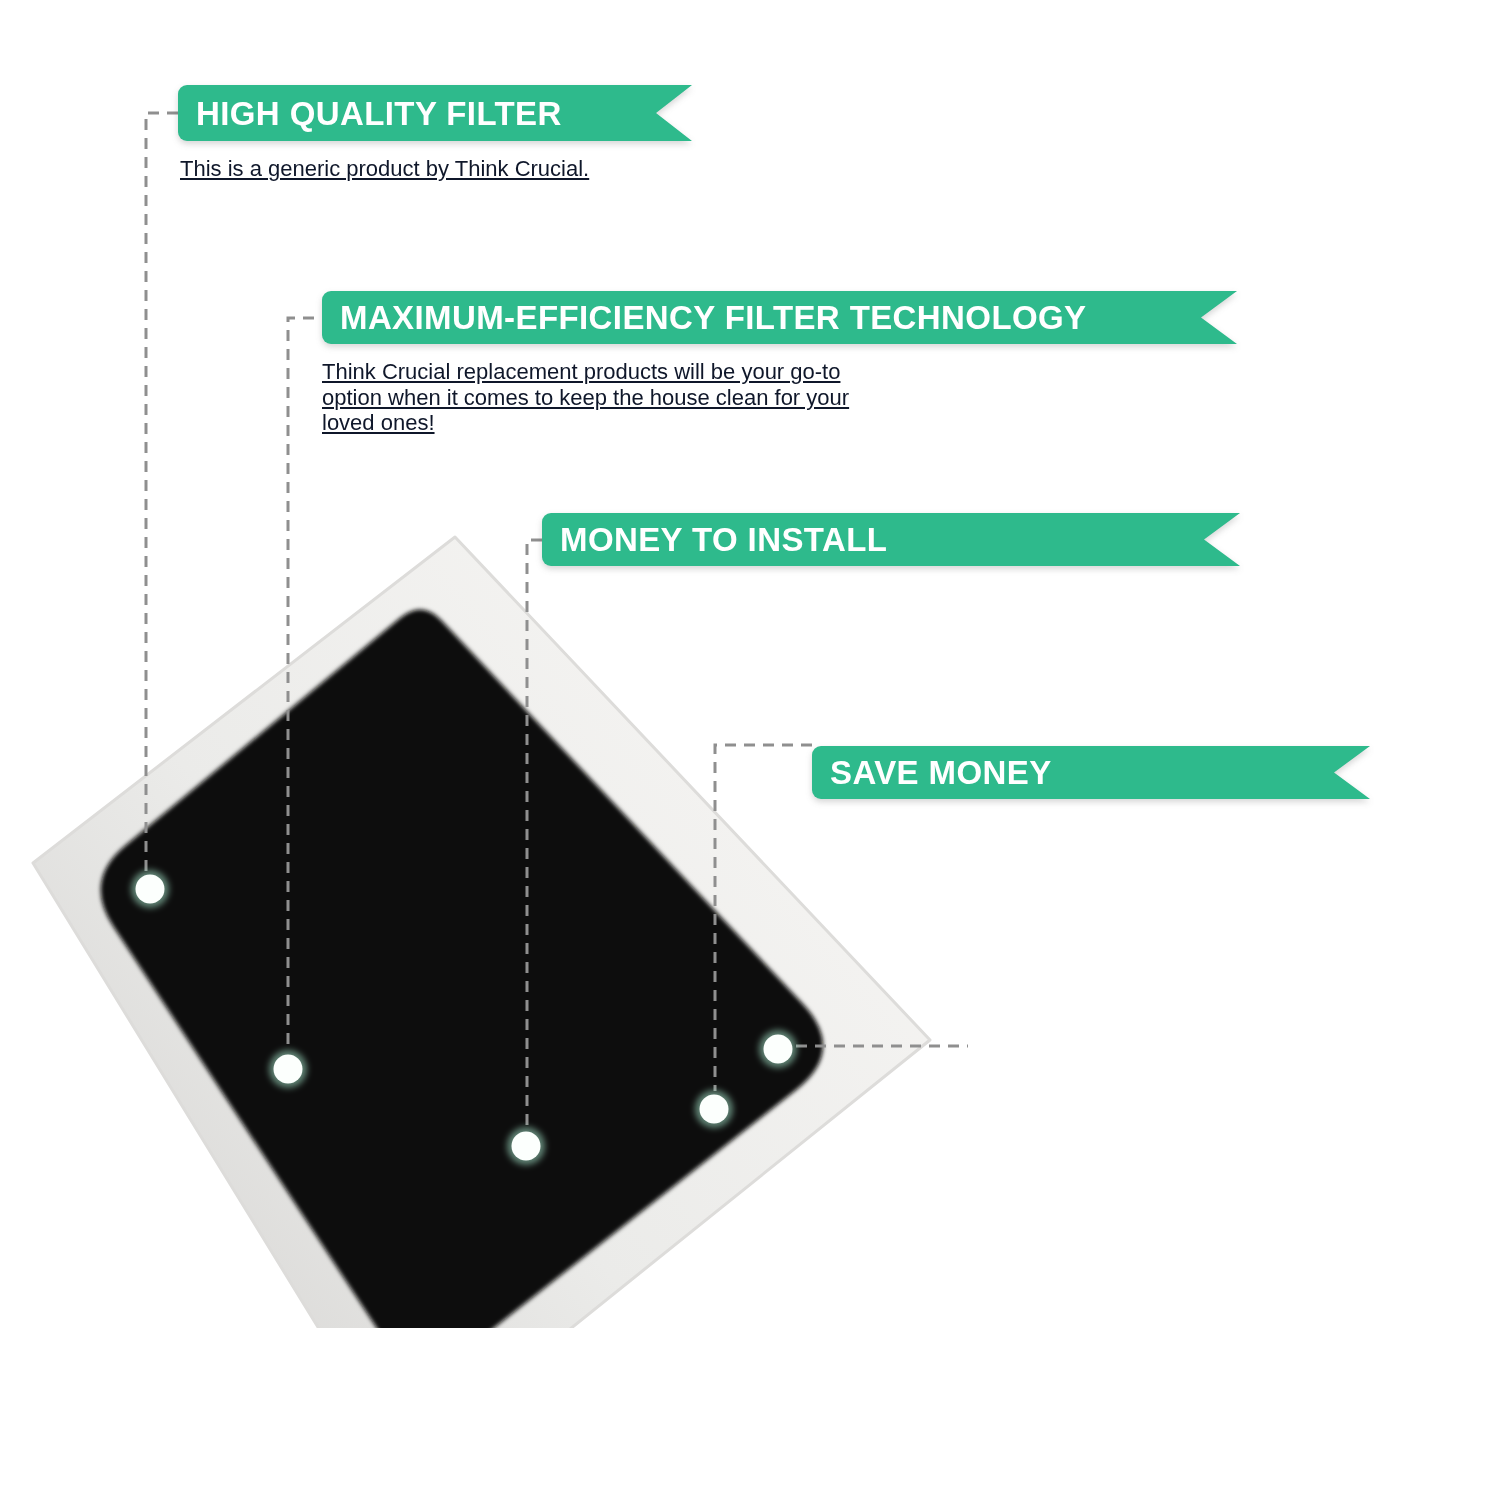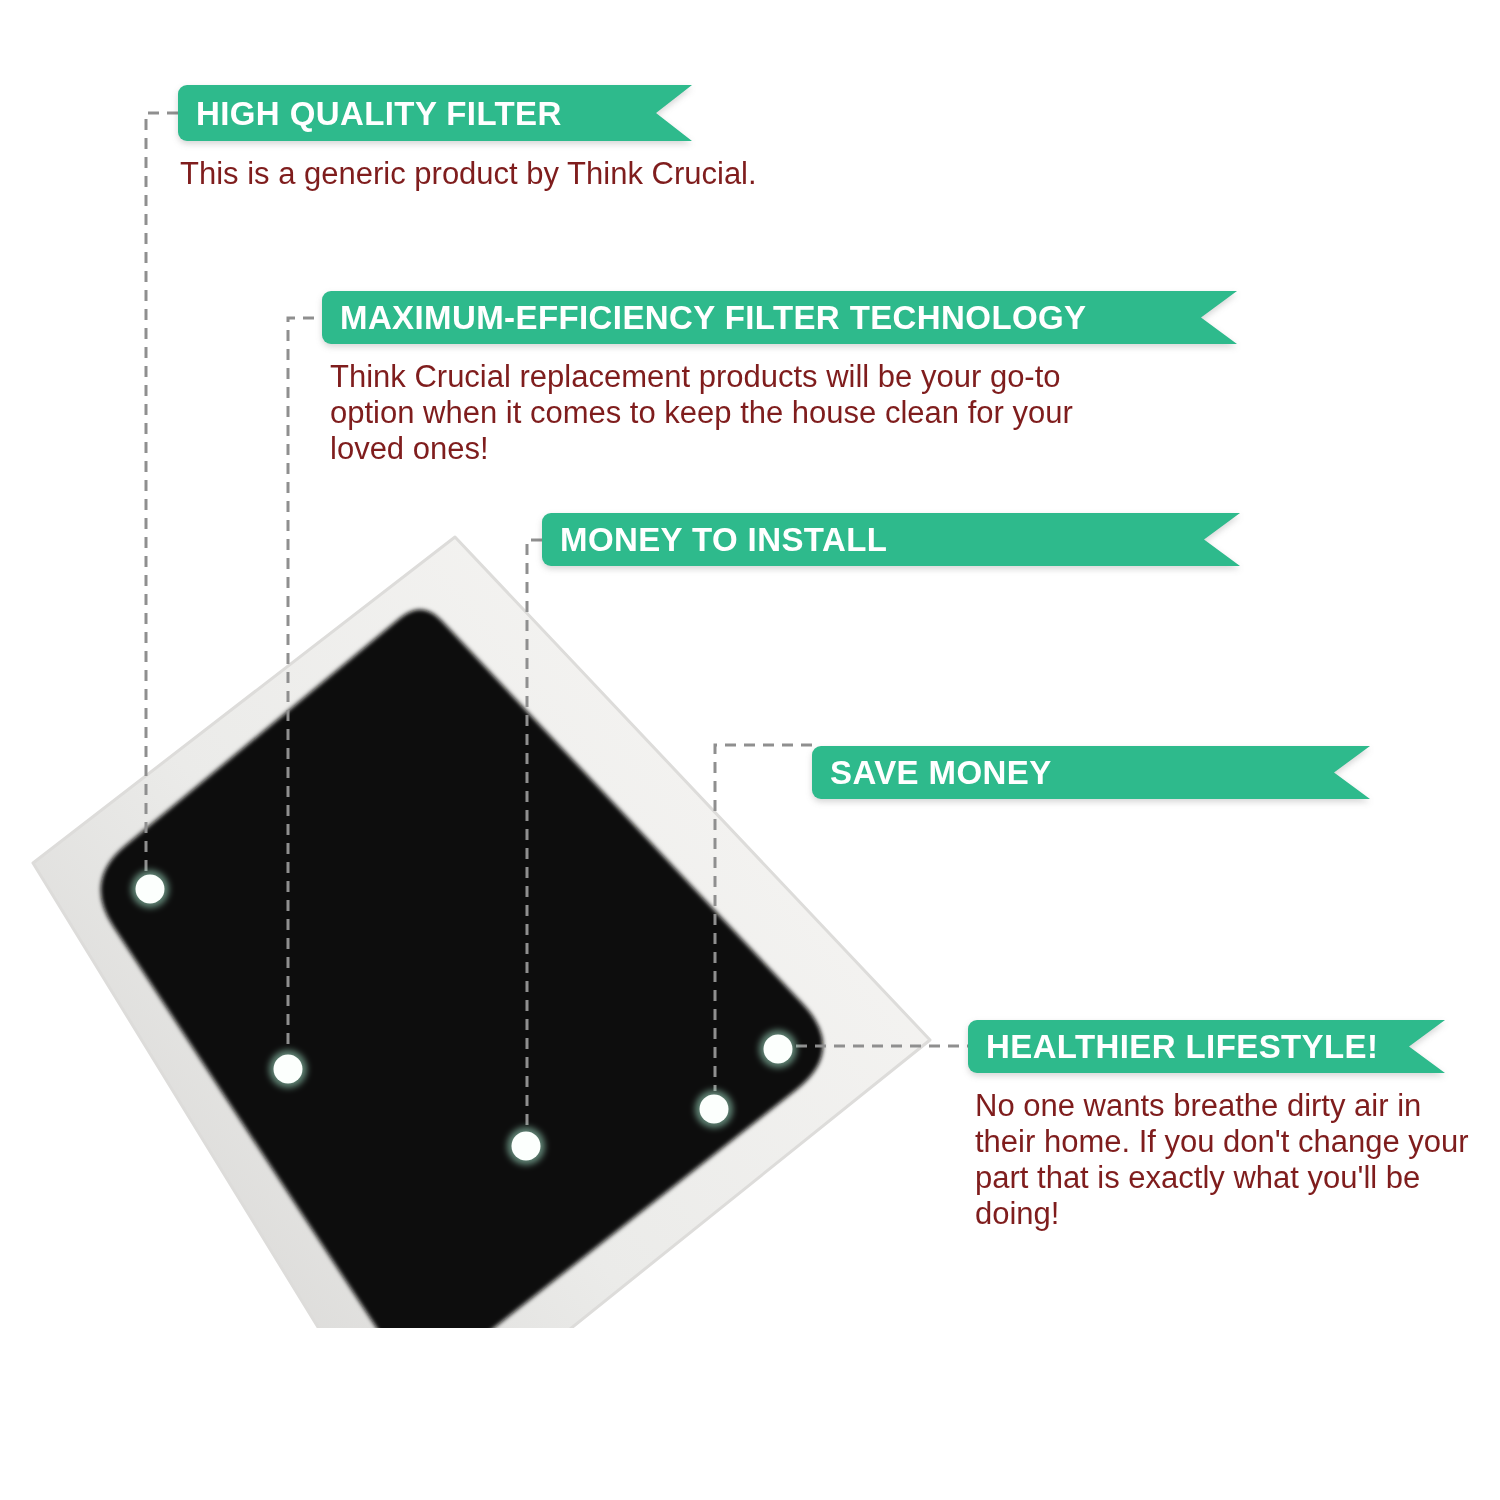--- a/index.html
+++ b/index.html
@@ -14,22 +14,23 @@
     background:#2eba8c;
     border-radius:9px 0 0 9px;
     clip-path:polygon(0 0,100% 0,calc(100% - 36px) 50%,100% 100%,0 100%);
     display:flex;align-items:center;
   }
   .ribbon-title{
     color:#ffffff;font-weight:bold;font-size:33px;letter-spacing:0.4px;
     padding-left:18px;white-space:nowrap;line-height:1;
   }
   .callout-body{
-    margin-top:15px;color:#7f1d1d;font-size:31px;line-height:1.16;
+    margin-top:15px;color:#0f172a;font-size:22px;line-height:1.16;
     white-space:pre-line;
+    text-decoration:underline;
   }
 </style>
 </head>
 <body>
 
 <div class="canvas">
 
   <svg class="product-svg" width="1500" height="1500" viewBox="0 0 1500 1500" aria-hidden="true">
     <defs>
       <linearGradient id="sheetGrad" x1="0.85" y1="0.2" x2="0.1" y2="0.85">
@@ -93,46 +94,35 @@
     </div>
     <div class="callout-body" style="margin-left:2px;">This is a generic product by Think Crucial.</div>
   </div>
 
   <div class="callout" style="left:322px;top:291px;">
     <div class="ribbon-wrap">
       <div class="ribbon" style="width:915px;height:53px;">
         <span class="ribbon-title">MAXIMUM-EFFICIENCY FILTER TECHNOLOGY</span>
       </div>
     </div>
-    <div class="callout-body" style="margin-left:8px;">Think Crucial replacement products will be your go-to
+    <div class="callout-body" style="margin-left:0;">Think Crucial replacement products will be your go-to
 option when it comes to keep the house clean for your
 loved ones!</div>
   </div>
 
   <div class="callout" style="left:542px;top:513px;">
     <div class="ribbon-wrap">
       <div class="ribbon" style="width:698px;height:53px;">
         <span class="ribbon-title">MONEY TO INSTALL</span>
       </div>
     </div>
   </div>
 
   <div class="callout" style="left:812px;top:722px;margin-top:24px;">
     <div class="ribbon-wrap">
       <div class="ribbon" style="width:558px;height:53px;">
         <span class="ribbon-title">SAVE MONEY</span>
       </div>
     </div>
   </div>
 
-  <div class="callout" style="left:968px;top:1020px;">
-    <div class="ribbon-wrap">
-      <div class="ribbon" style="width:477px;height:53px;">
-        <span class="ribbon-title">HEALTHIER LIFESTYLE!</span>
-      </div>
-    </div>
-    <div class="callout-body" style="margin-left:7px;">No one wants breathe dirty air in
-their home. If you don't change your
-part that is exactly what you'll be
-doing!</div>
-  </div>
 
 </div>
 
 </body></html>

